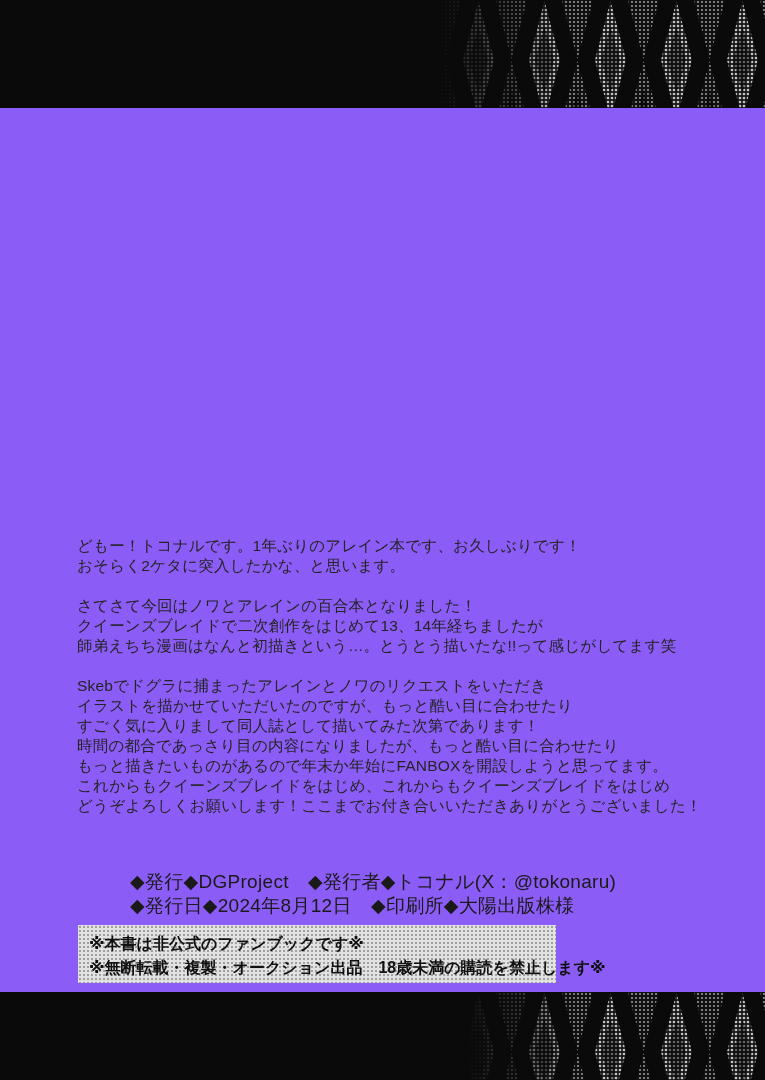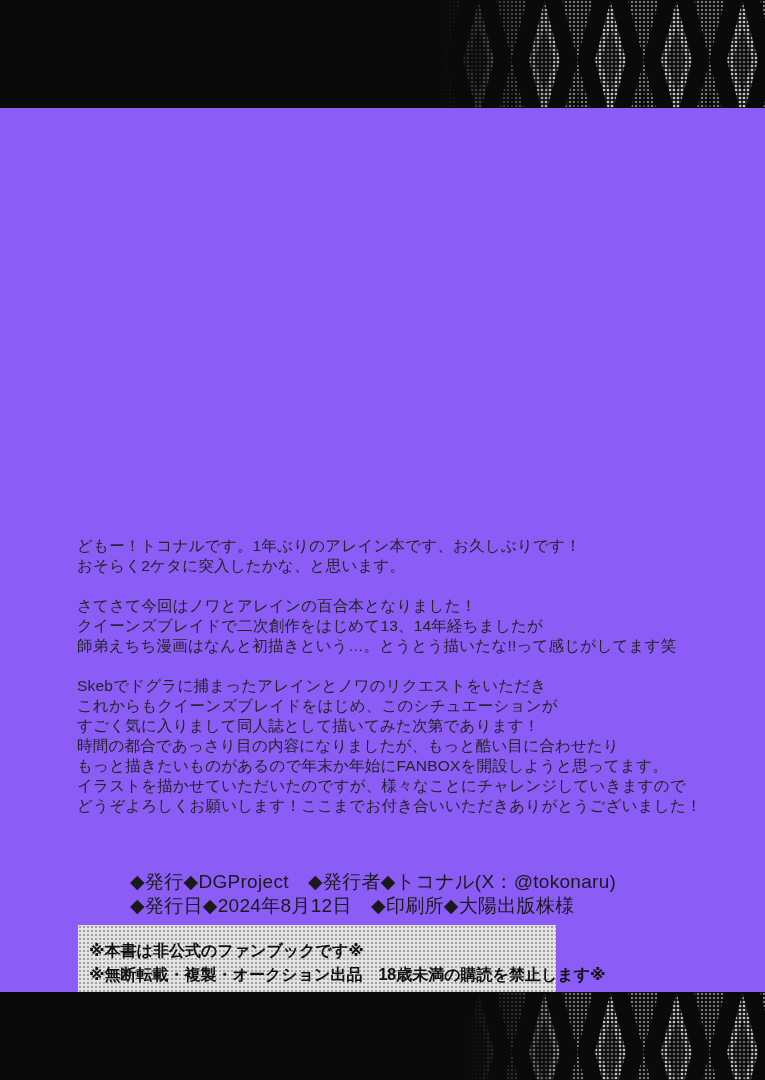--- a/index.html
+++ b/index.html
@@ -26,21 +26,21 @@
 
   .colophon{
     position:absolute;left:88px;top:870px;width:640px;
     font-size:19px;line-height:24px;letter-spacing:0.3px;
     color:#1a1a1a;
   }
   .colophon .line{white-space:nowrap;margin-left:42px;}
 
   .disclaimer{
     position:absolute;left:78px;top:925px;width:456px;height:44px;
-    padding:14px 11px;
+    padding:7px 11px;
     background-color:#e2e2e2;
     background-image:radial-gradient(circle,#9f9f9f 1.1px,rgba(0,0,0,0) 1.35px);
     background-size:4px 4px;
     font-size:16px;font-weight:bold;line-height:24px;
     color:#101010;
   }
   .disclaimer .line{white-space:nowrap;}
 </style>
 </head>
 <body>
@@ -84,25 +84,25 @@
       <div class="line">どもー！トコナルです。1年ぶりのアレイン本です、お久しぶりです！</div>
       <div class="line">おそらく2ケタに突入したかな、と思います。</div>
     </div>
     <div class="para">
       <div class="line">さてさて今回はノワとアレインの百合本となりました！</div>
       <div class="line">クイーンズブレイドで二次創作をはじめて13、14年経ちましたが</div>
       <div class="line">師弟えちち漫画はなんと初描きという…。とうとう描いたな!!って感じがしてます笑</div>
     </div>
     <div class="para">
       <div class="line">Skebでドグラに捕まったアレインとノワのリクエストをいただき</div>
-      <div class="line">これからもクイーンズブレイドをはじめ、このシチュエーションが</div>
+      <div class="line">イラストを描かせていただいたのですが、もっと酷い目に合わせたり</div>
       <div class="line">すごく気に入りまして同人誌として描いてみた次第であります！</div>
       <div class="line">時間の都合であっさり目の内容になりましたが、もっと酷い目に合わせたり</div>
       <div class="line">もっと描きたいものがあるので年末か年始にFANBOXを開設しようと思ってます。</div>
-      <div class="line">イラストを描かせていただいたのですが、様々なことにチャレンジしていきますので</div>
+      <div class="line">これからもクイーンズブレイドをはじめ、これからもクイーンズブレイドをはじめ</div>
       <div class="line">どうぞよろしくお願いします！ここまでお付き合いいただきありがとうございました！</div>
     </div>
   </div>
 
   <div class="colophon">
     <div class="line">◆発行◆DGProject　◆発行者◆トコナル(X：@tokonaru)</div>
     <div class="line">◆発行日◆2024年8月12日　◆印刷所◆大陽出版株様</div>
   </div>
 
   <div class="disclaimer">

